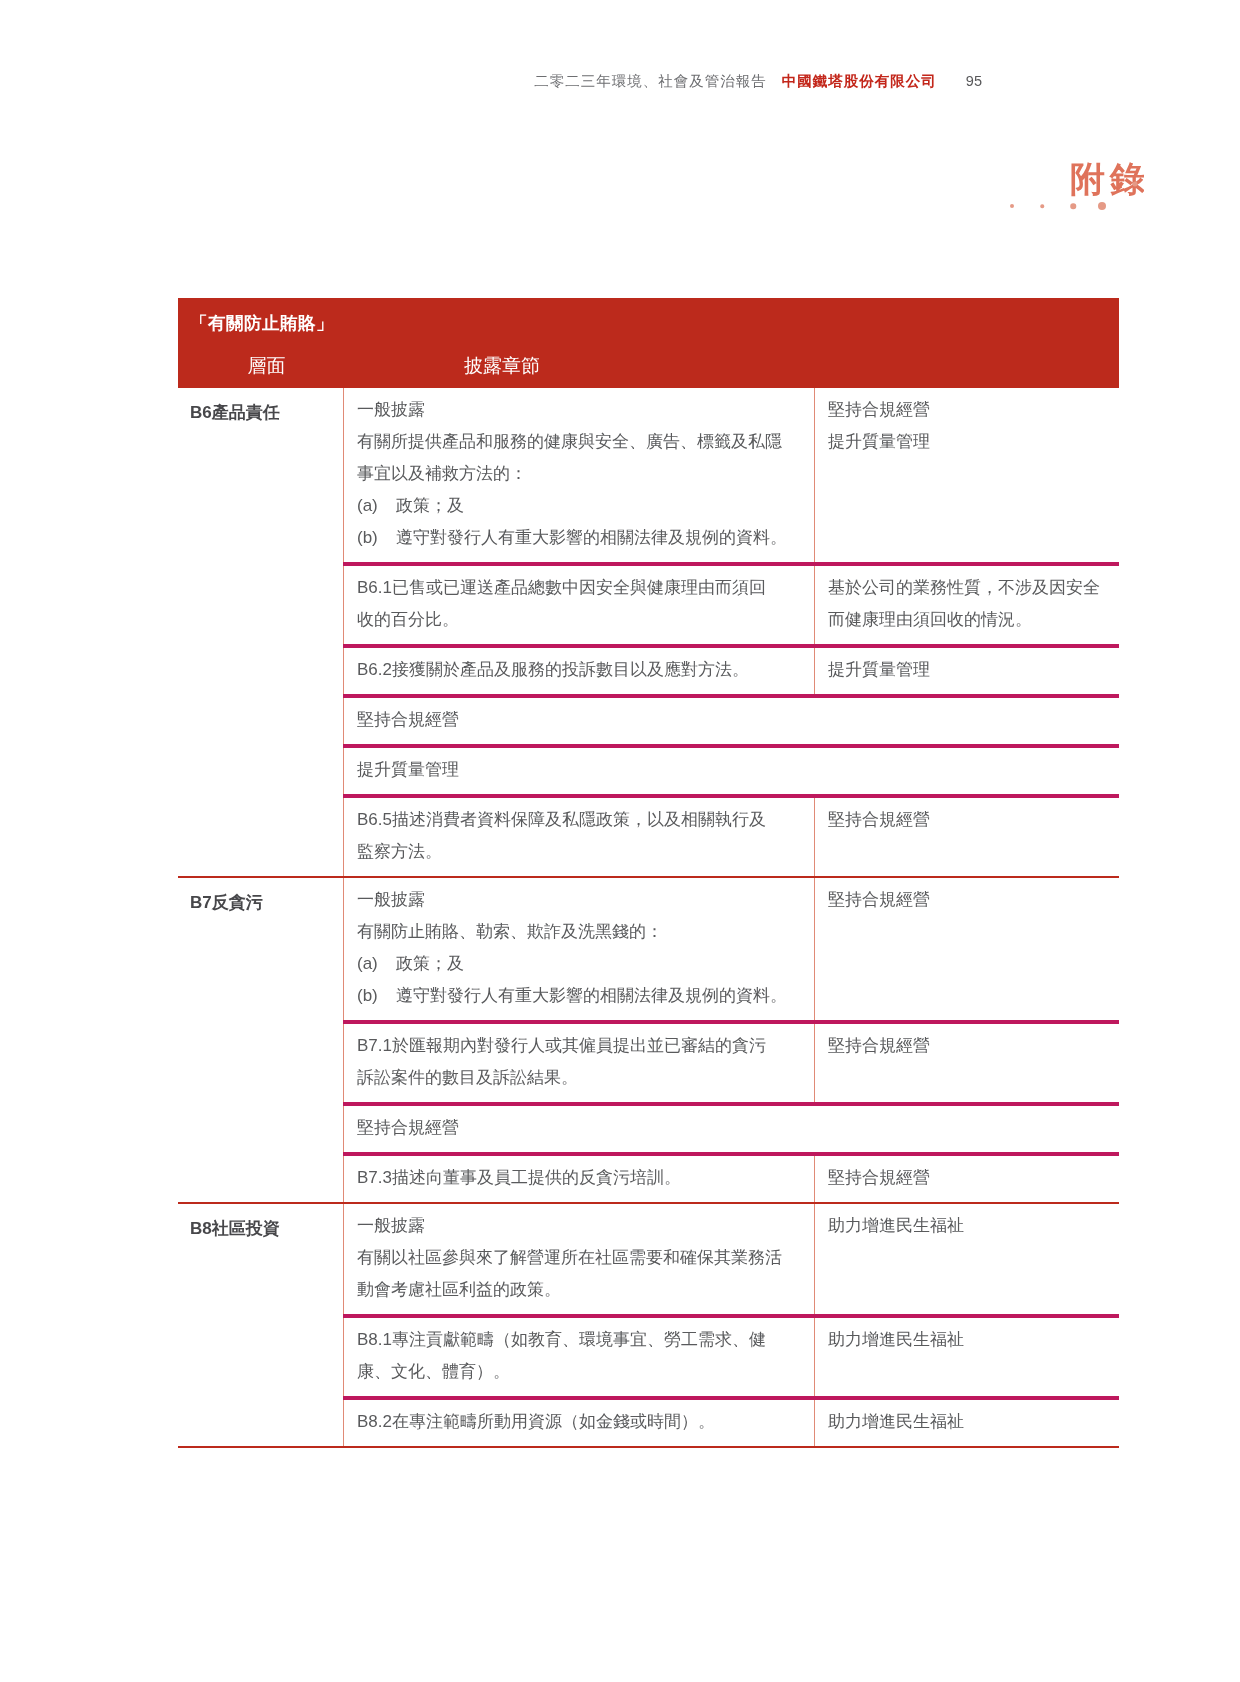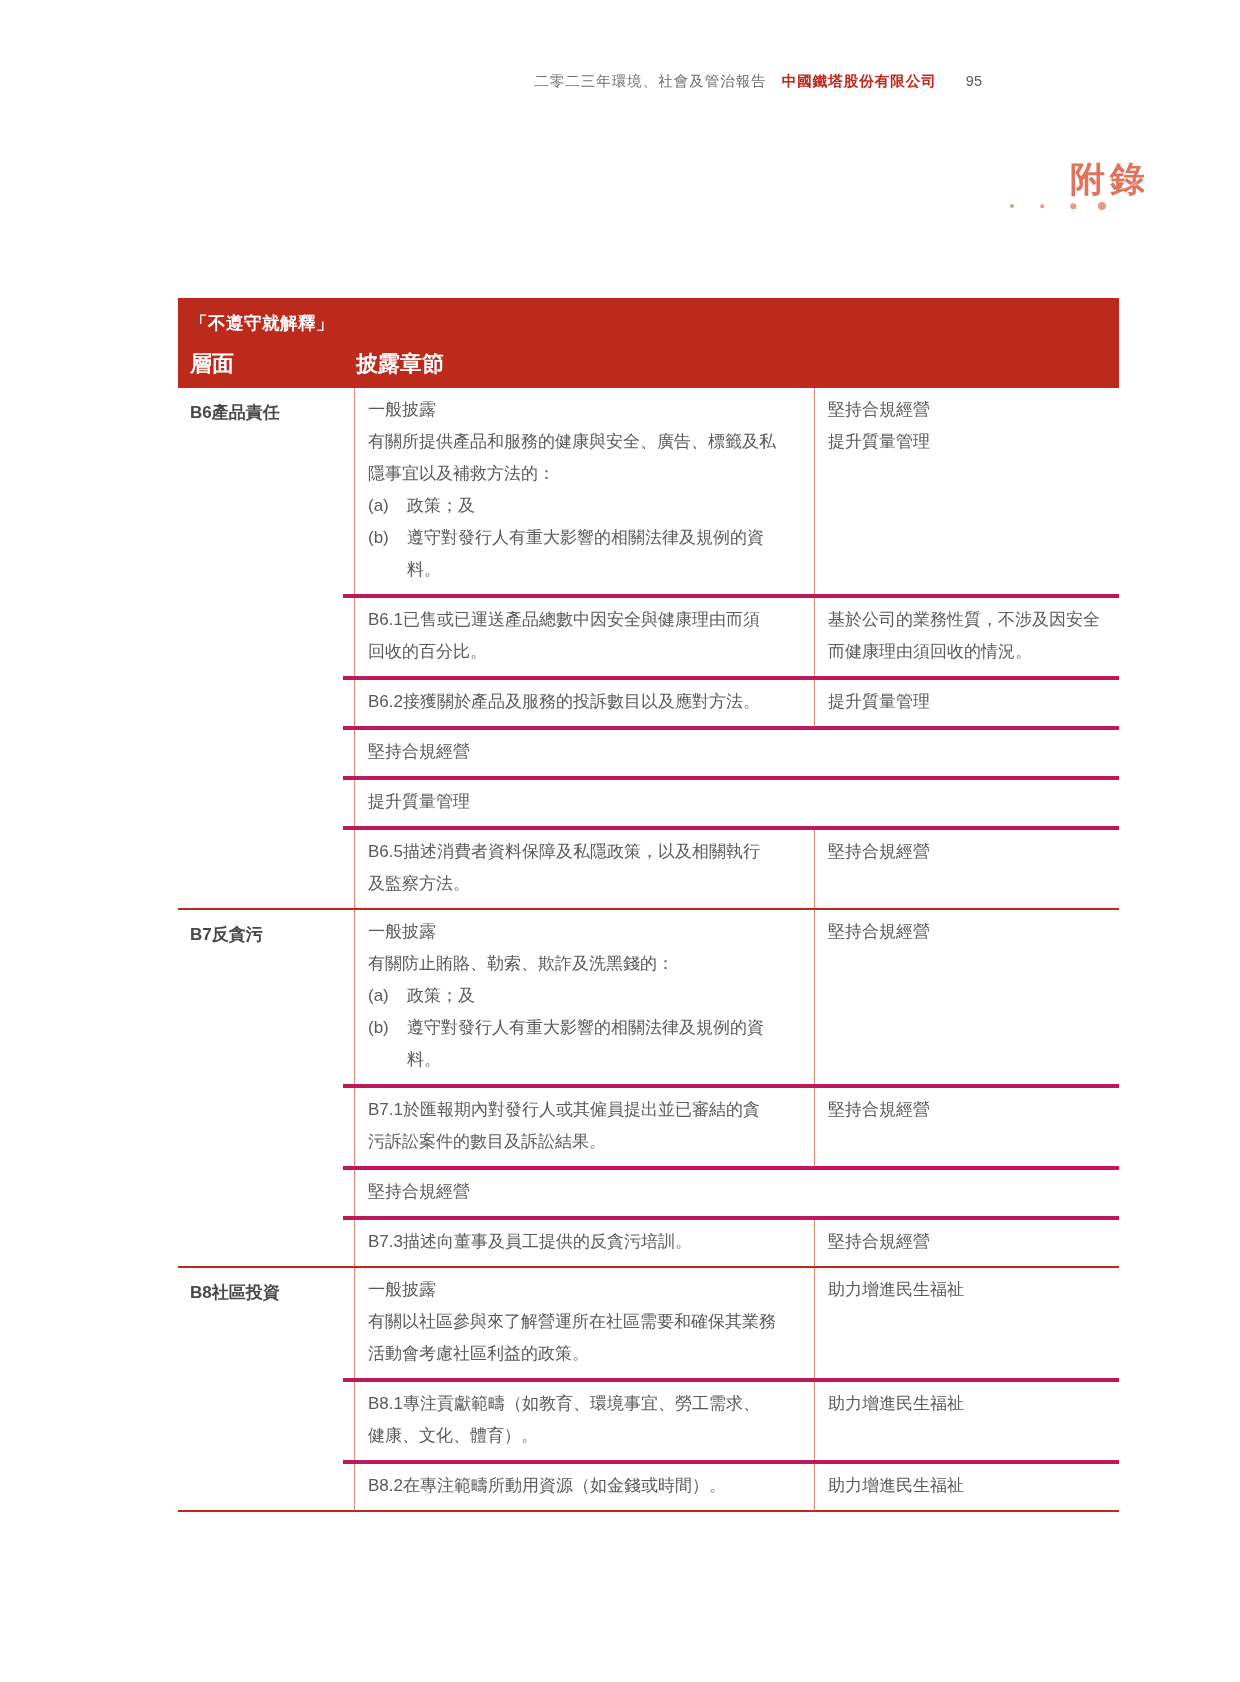--- a/index.html
+++ b/index.html
@@ -28,36 +28,36 @@
     position:absolute; left:150px; top:8px;
     font-size:35px; font-weight:bold; color:#df735b; letter-spacing:5px;
   }
   .dot { position:absolute; border-radius:50%; background:#e59a86; transform:translate(-50%,-50%); }
 
   
   .tbl { position:absolute; left:178px; top:298px; width:941px; border-bottom:2px solid #bc2a1c; }
 
   .band { background:#bc2a1c; height:90px; color:#ffffff; position:relative; }
   .band-title { padding:13px 0 0 12px; font-size:17.5px; font-weight:bold; letter-spacing:0.5px; }
-  .band-cols { position:absolute; bottom:9px; left:0; right:0; display:flex; font-size:22px; font-weight:bold; }
+  .band-cols { position:absolute; bottom:9px; left:0; right:0; display:flex; font-size:19px; font-weight:normal;text-align:center; }
   .band-c1 { width:165px; padding-left:12px; box-sizing:border-box; }
   .band-c2 { flex:1; padding-left:13px; }
   .band-c3 { width:305px; padding-left:13px; box-sizing:border-box; }
 
   .sect { display:flex; border-top:2px solid #bc2a1c; }
   .sect.first { border-top:none; }
   .sect-aspect {
     width:165px; box-sizing:border-box;
     padding:9px 6px 8px 12px;
     font-size:17px; font-weight:bold; color:#47474a; line-height:32px;
   }
   .sect-rows { flex:1; display:flex; flex-direction:column; }
   .row { display:flex; flex:1; }
   .row + .row { border-top:4px solid #be185d;gap:24px; }
-  .cell { font-size:17px; color:#595a5c; line-height:32px;margin-left:11px; }
+  .cell { font-size:17px; color:#595a5c; line-height:32px; }
   .cell-kpi {
     flex:1; border-left:1px solid #e08a76;
     padding:6px 16px 8px 13px;
   }
   .cell-disc {
     width:305px; box-sizing:border-box; border-left:1px solid #e08a76;
     padding:6px 14px 8px 13px;
     white-space:pre-line;
   }
   .kpi-item { display:flex; }
@@ -86,21 +86,21 @@
     <div class="dot" style="left:153px;top:58px;width:5.5px;height:5.5px;"></div>
     <div class="dot" style="left:182px;top:58px;width:8px;height:8px;"></div>
     <div class="dot" style="left:236px;top:58px;width:4.5px;height:4.5px;"></div>
     <div class="dot" style="left:263px;top:58px;width:6px;height:6px;"></div>
     <div class="dot" style="left:294px;top:58px;width:3.5px;height:3.5px;"></div>
   </div>
 
   <div class="tbl">
 
     <div class="band">
-      <div class="band-title">「不遵守就解釋」</div>
+      <div class="band-title">「有關防止賄賂」</div>
       <div class="band-cols">
         <div class="band-c1">層面</div>
         <div class="band-c3">披露章節</div>
       </div>
     </div>
 
     <div class="sect first">
       <div class="sect-aspect">B6產品責任</div>
       <div class="sect-rows">
         <div class="row">

